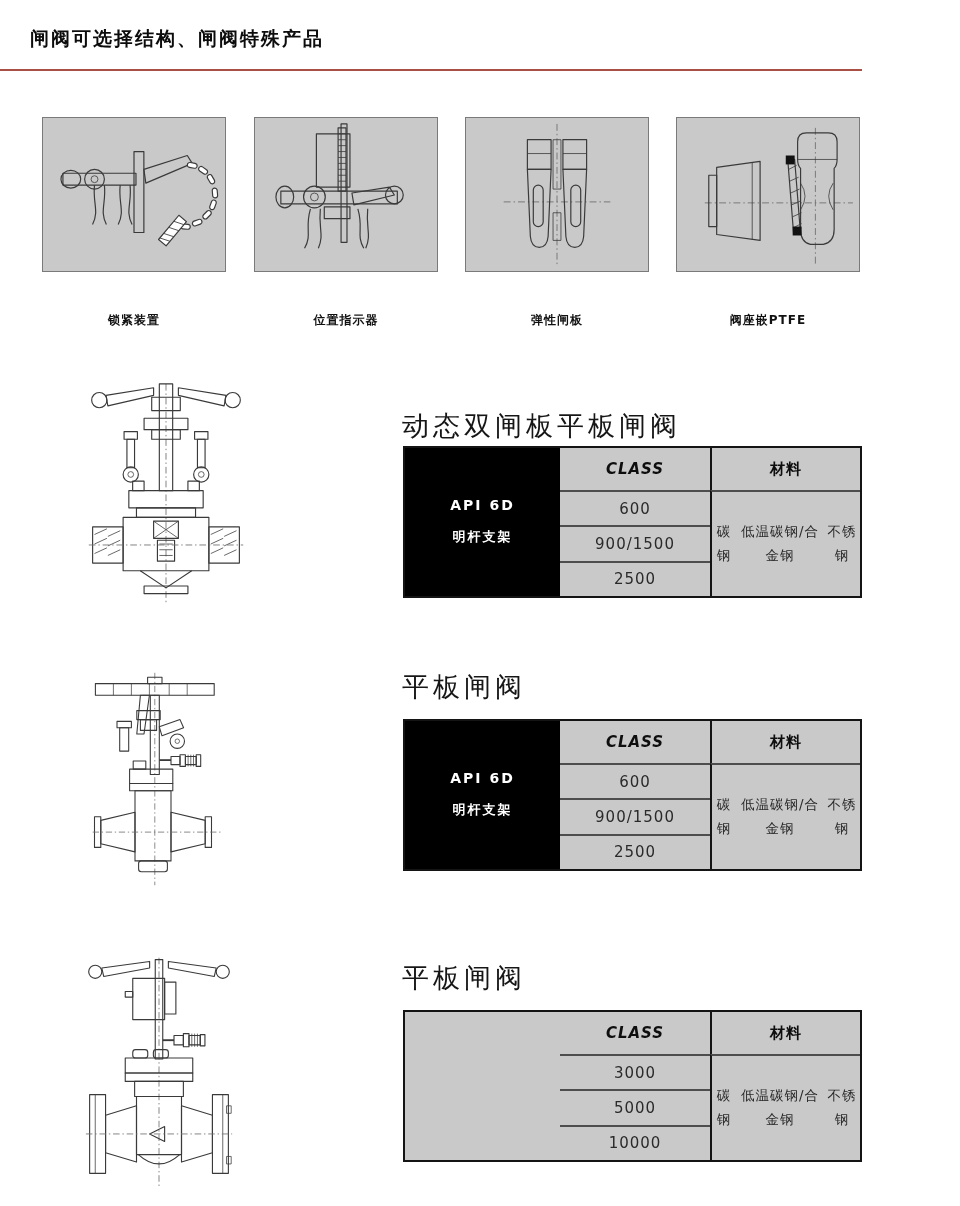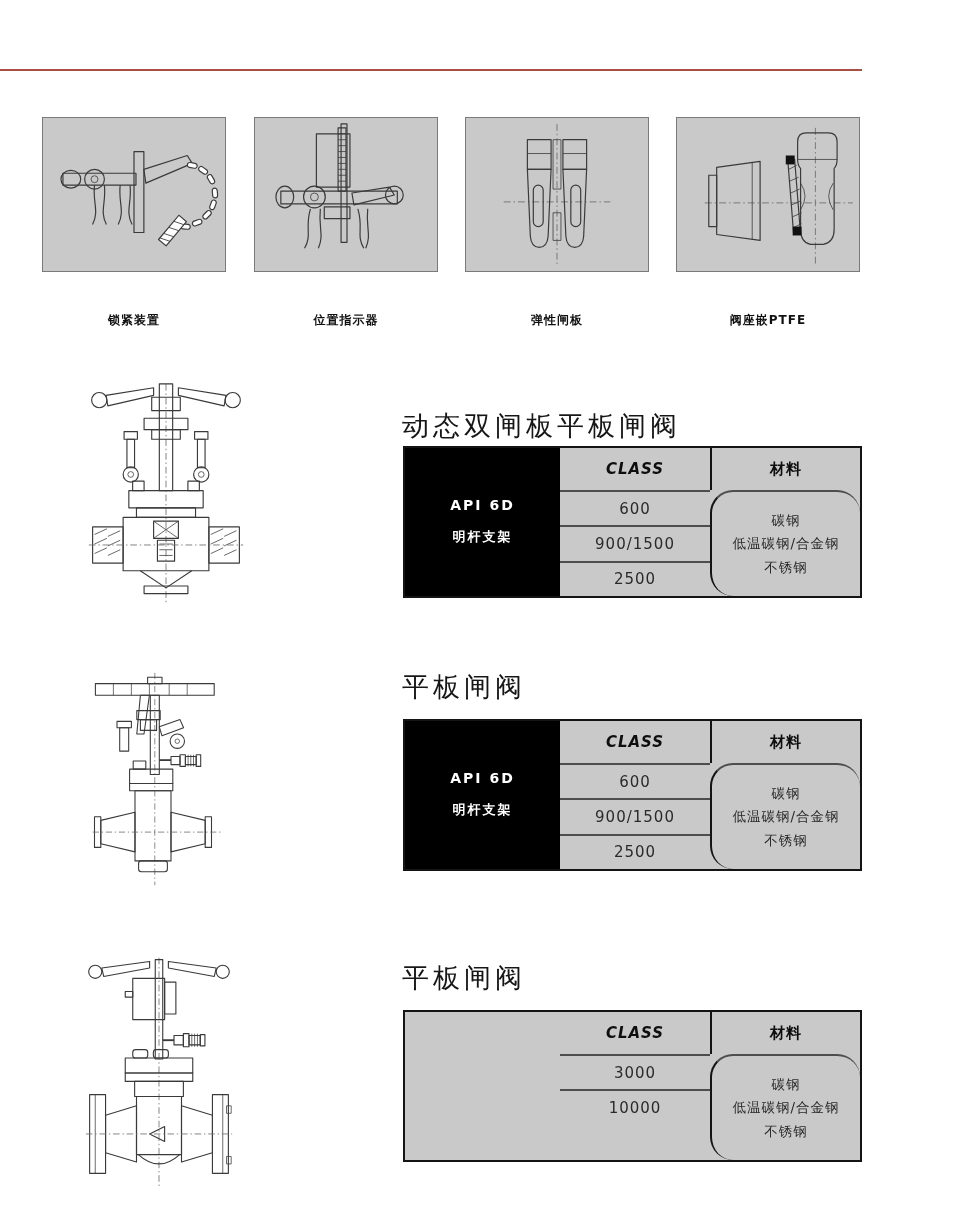--- a/index.html
+++ b/index.html
@@ -36,35 +36,36 @@
     gap:15px; font-weight:700;}
   .spec-std{font-size:14px; letter-spacing:2px;}
   .spec-stem{font-size:13px; letter-spacing:2px;}
   .cell-header{display:flex; align-items:center; justify-content:center;
     font-weight:700; font-size:15px; letter-spacing:1px; color:#0e0e0e;}
   .col2{grid-column:2;font-style:italic;}
   .col3{grid-column:3; border-left:2px solid var(--line-dark);}
   .cell-class{grid-column:2; display:flex; align-items:center; justify-content:center;
     font-size:15px; color:#2a2a2a; border-top:2px solid var(--row-line); letter-spacing:1px;}
   .cell-material{grid-column:3; grid-row:2/5; border-left:2px solid var(--line-dark);
-    border-top:2px solid var(--row-line); display:flex; flex-direction:column;
+    border-top:2px solid var(--row-line); display:flex; 
     align-items:center; justify-content:center; font-size:13.5px; line-height:1.75;
-    color:#2a2a2a; letter-spacing:1px; text-align:center;border-radius:23px;}
+    color:#2a2a2a; letter-spacing:1px; text-align:center;}
 
   .lineart{stroke:var(--art-stroke); stroke-width:1.2; fill:none; stroke-linejoin:round;}
   .lineart .fillw{fill:#fff;}
   .lineart .dash{stroke:#6f6f6f; stroke-width:0.9; stroke-dasharray:7 3 1.5 3;}
   .lineart .thin{stroke-width:0.8;}
   .lineart .solidblk{fill:#111; stroke:none;}
 </style>
 </head>
 <body>
 
 <div class="page">
 
+  <div class="page-title">闸阀可选择结构、闸阀特殊产品</div>
   <div class="title-rule"></div>
 
   <div class="feature-box" style="left:42px">
     <svg viewBox="0 0 184 155" class="lineart">
       <ellipse cx="28" cy="62" rx="10" ry="9"></ellipse>
       <rect x="20" y="56" width="74" height="12"></rect>
       <circle cx="52" cy="62" r="10"></circle>
         <circle cx="52" cy="62" r="3.5" class="thin"></circle>
       <rect x="92" y="34" width="10" height="82"></rect>
       <polygon points="102,52 146,38 151,46 104,66"></polygon>
@@ -291,16 +292,17 @@
   <div class="section-title" style="top:960px">平板闸阀</div>
   <div class="spec-table" style="top:1010px">
     <div class="cell-header col2">CLASS</div>
     <div class="cell-header col3">材料</div>
     <div class="cell-class">3000</div>
     <div class="cell-material">
       <span>碳钢</span>
       <span>低温碳钢/合金钢</span>
       <span>不锈钢</span>
     </div>
+    <div class="cell-class">5000</div>
     <div class="cell-class">10000</div>
   </div>
 
 </div>
 
 </body></html>

